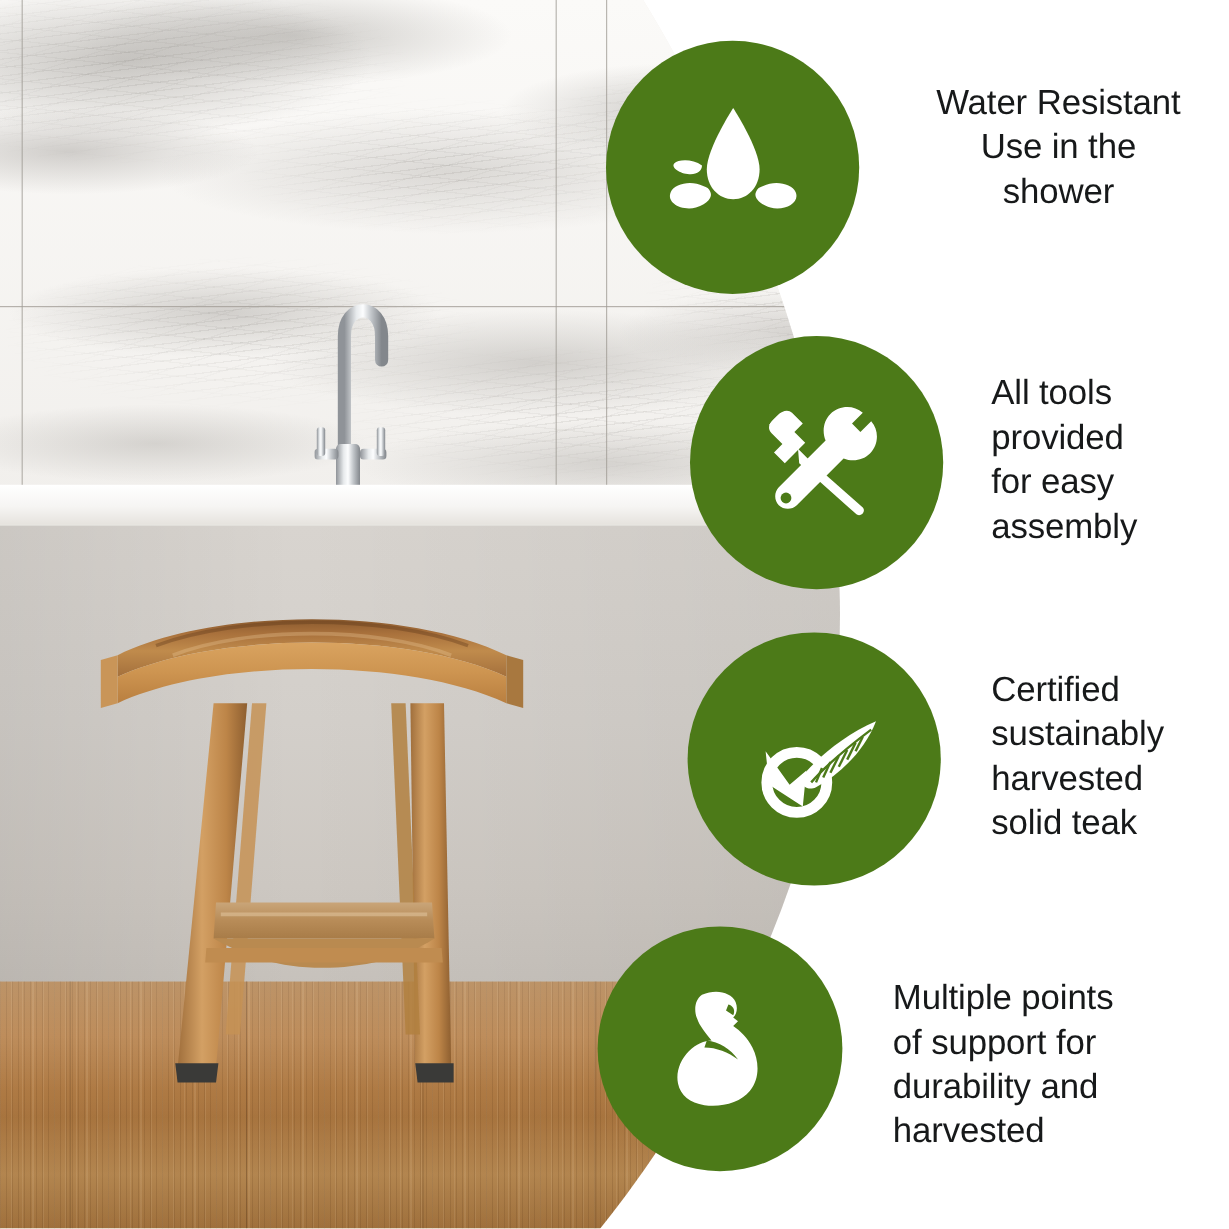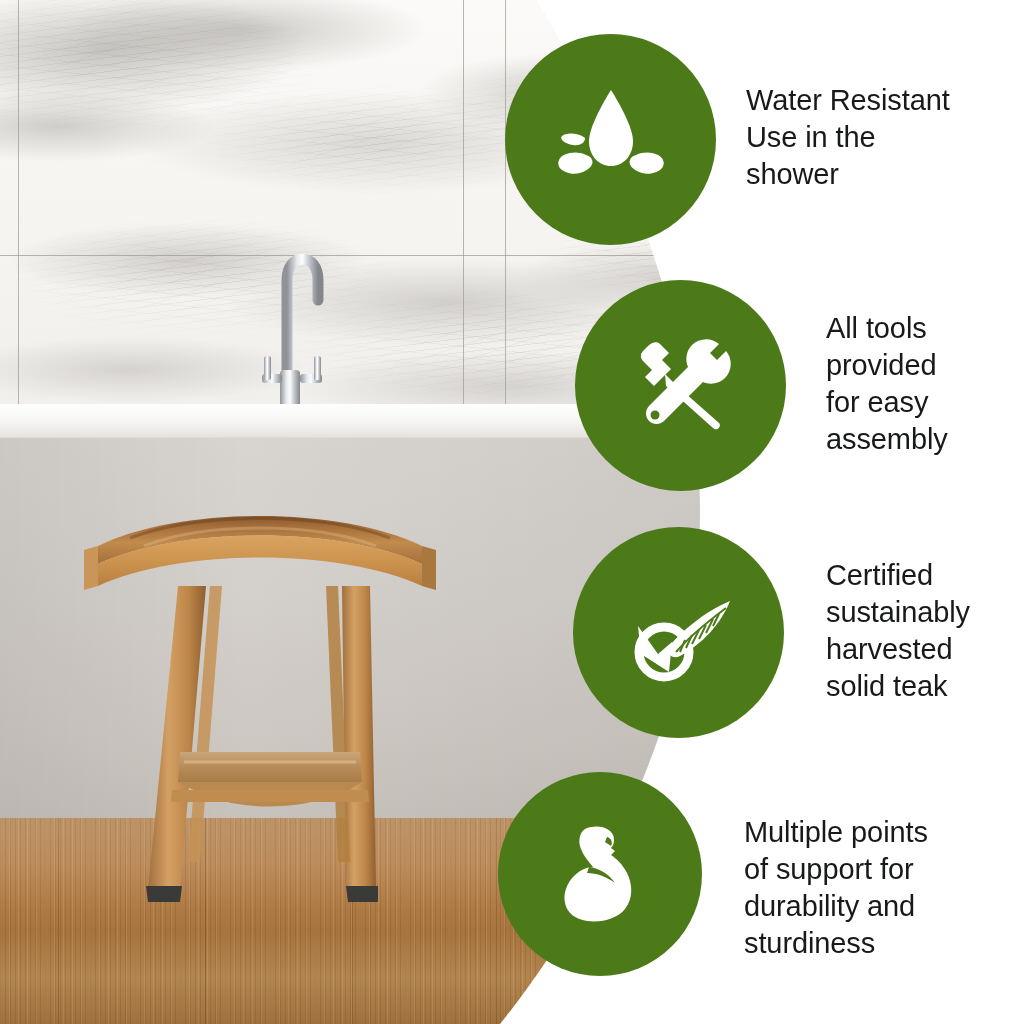--- a/index.html
+++ b/index.html
@@ -212,21 +212,21 @@
 
     <div class="feature">
       <div class="badge-circle" style="left:505px;top:34px;width:211px;height:211px;background:#4C7A18;">
         <svg width="124" height="124" viewBox="0 0 124 124">
           <path d="M62,12 C62,12 40,46 40,63 C40,78 50,88 62,88 C74,88 84,78 84,63 C84,46 62,12 62,12 Z" fill="#fff"></path>
           <path d="M36,60 C28,54 16,55 13,58 C10,61 16,66 24,67 C31,68 36,65 36,60 Z" fill="#fff"></path>
           <path d="M37,77 C27,72 13,75 10,82 C6,91 19,98 31,95 C41,92 45,86 43,82 C42,79 40,78 37,77 Z" fill="#fff"></path>
           <path d="M87,77 C97,72 111,75 114,82 C118,91 105,98 93,95 C83,92 79,86 81,82 C82,79 84,78 87,77 Z" fill="#fff"></path>
         </svg>
       </div>
-      <div class="feature-text" style="left:746px;top:82px;width:272px;">Water Resistant
+      <div class="feature-text" style="left:746px;top:68px;width:272px;text-align:center;">Water Resistant
 Use in the
 shower</div>
     </div>
 
     <div class="feature">
       <div class="badge-circle" style="left:575px;top:280px;width:211px;height:211px;background:#4C7A18;">
         <svg width="124" height="124" viewBox="0 0 124 124">
           <g fill="#fff">
 
             <path d="M95,18 L81,32 L86,37 L78,45 L73,40 L59,54 L70,65 L84,51 L79,46 L87,38 L92,43 L106,29 C110,25 110,21 106,17 C102,13 99,14 95,18 Z" opacity="0"></path>
@@ -274,16 +274,16 @@
       <div class="badge-circle" style="left:498px;top:772px;width:204px;height:204px;background:#4C7A18;">
         <svg width="118" height="118" viewBox="0 0 118 118">
           <path d="M44,14 C56,9 68,12 72,20 C74,25 73,30 70,33 L74,36 L70,40 C76,44 82,50 86,58 C92,70 92,84 84,94 C76,104 60,108 46,106 C34,104 26,98 24,88 C22,78 26,68 33,61 C39,55 46,52 52,52 C47,46 42,40 40,34 C37,27 38,18 44,14 Z" fill="#fff"></path>
           <path d="M48,52 C58,53 68,59 74,68 C66,62 56,58 46,58 Z" fill="#4C7A18"></path>
           <path d="M66,22 C70,23 72,27 70,31 L64,27 Z" fill="#4C7A18"></path>
         </svg>
       </div>
       <div class="feature-text" style="left:744px;top:814px;width:280px;">Multiple points
 of support for
 durability and
-sturdiness</div>
+harvested</div>
     </div>
   </div>
 </div>
 
 </body></html>

